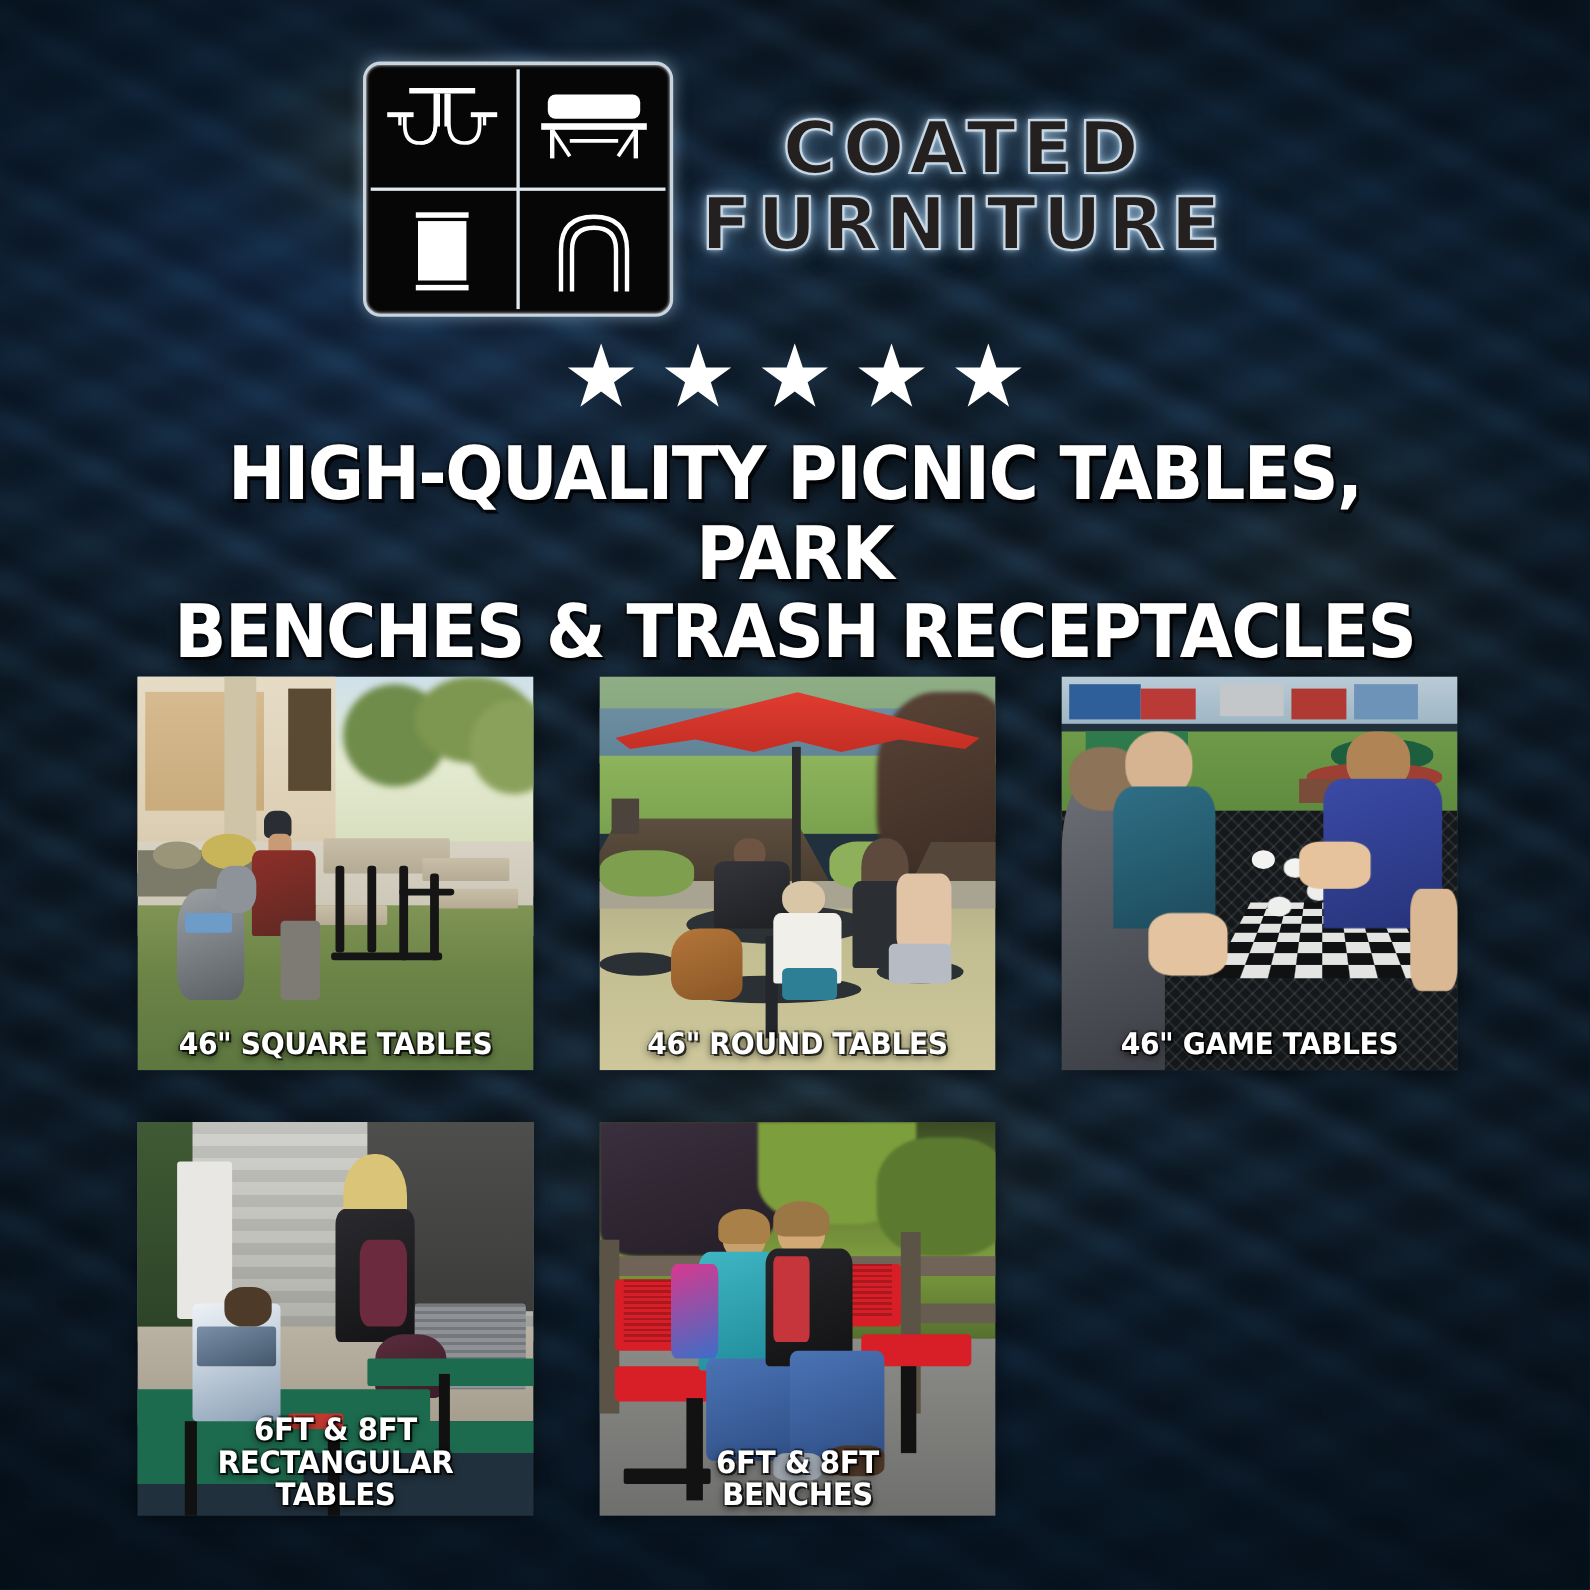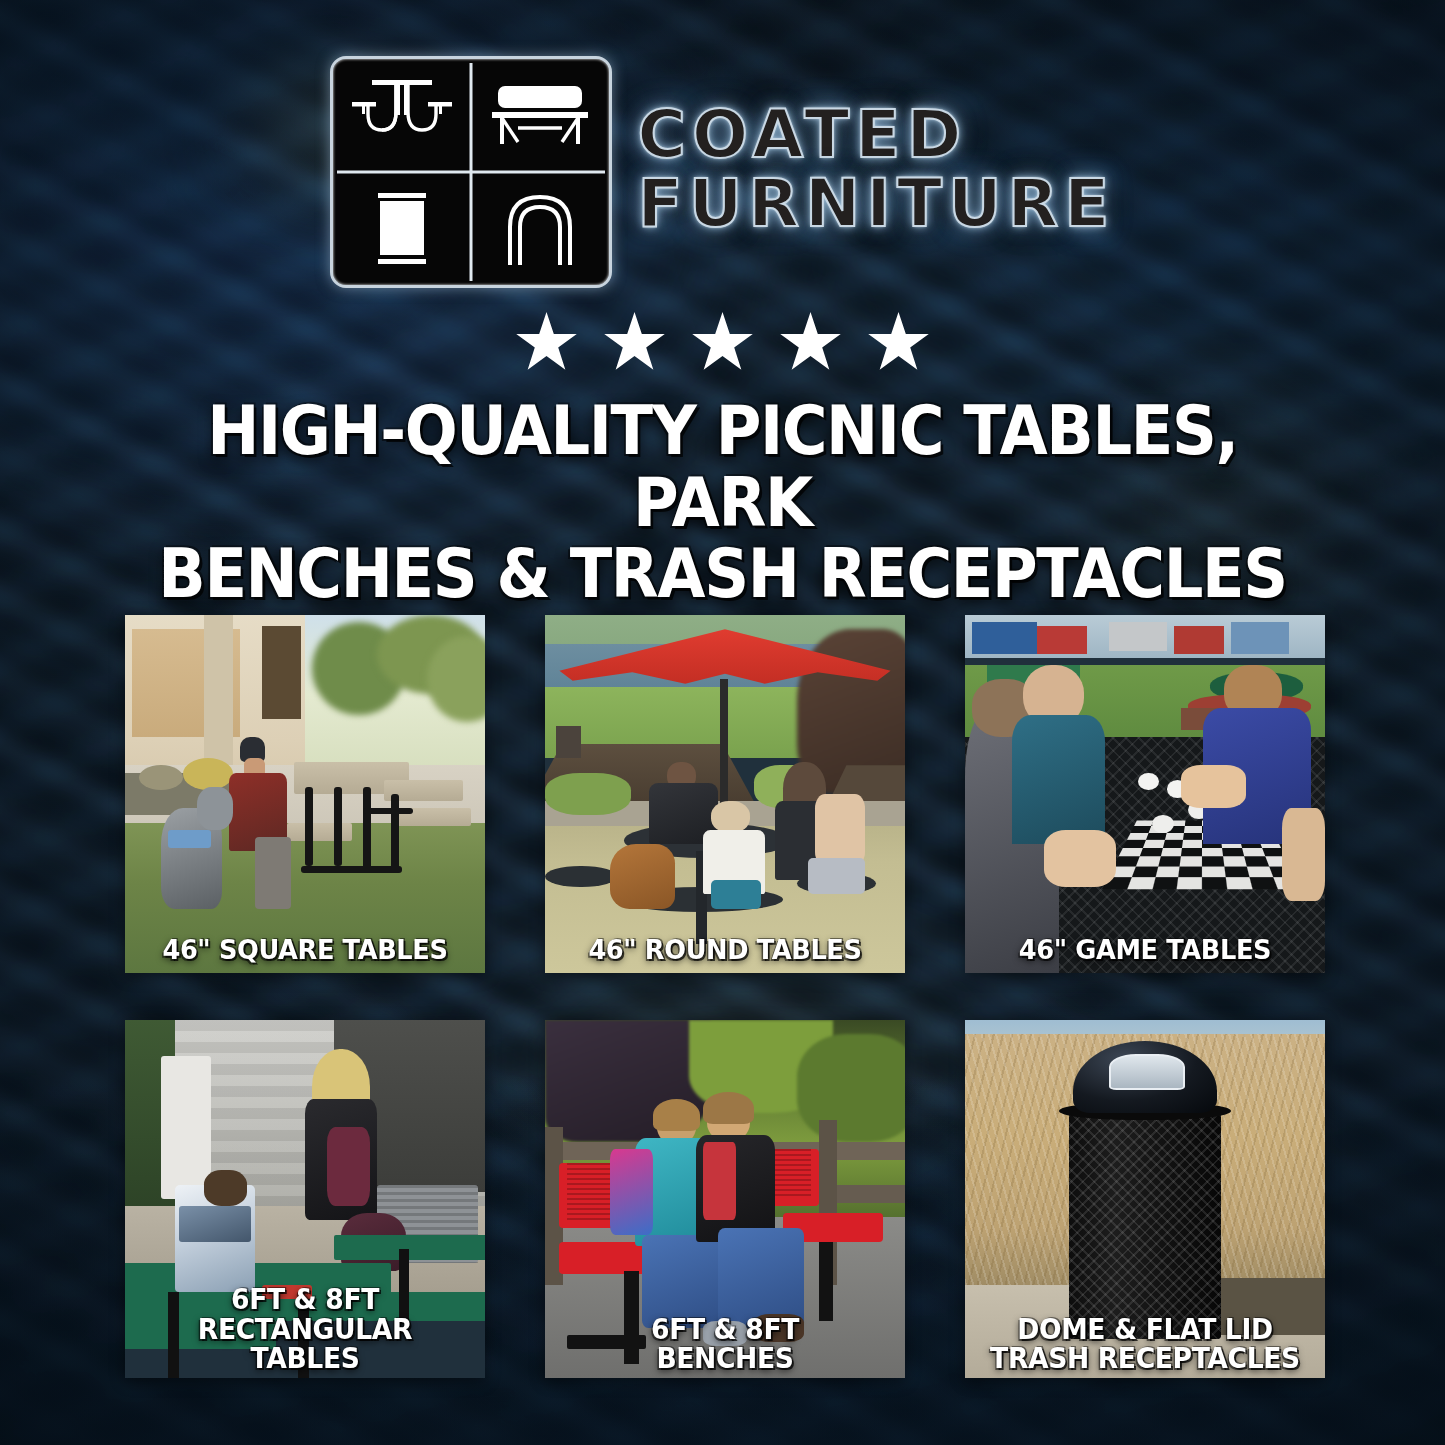--- a/index.html
+++ b/index.html
@@ -113,20 +113,21 @@
   .logo-cell { position:absolute; width:50%; height:50%; display:flex; align-items:center; justify-content:center; }
   .lc-tl { left:0; top:0; }
   .lc-tr { right:0; top:0; }
   .lc-bl { left:0; bottom:0; }
   .lc-br { right:0; bottom:0; }
 
   .logo-words {
     display:flex; flex-direction:column;
     gap:2px;
     padding-bottom:6px;
+    align-items:center;
   }
   .logo-words .lw {
     font-family:"DejaVu Sans", sans-serif;
     font-weight:700;
     font-size:66px;
     line-height:1.02;
     letter-spacing:6px;
     color:#23201f;
     -webkit-text-stroke:2px #c9d8e4;
     text-shadow:
@@ -635,36 +636,15 @@
         <div class="s5-kid" style="left:48%;top:58%;width:24%;height:28%;background:linear-gradient(160deg,#4a73b5,#2f4e85);border-radius:8%;"></div>
         <div class="rect" style="left:58%;top:82%;width:14%;height:8%;background:#4a3526;border-radius:30%;"></div>
         <div class="rect" style="left:44%;top:84%;width:12%;height:7%;background:#9aa2ab;border-radius:30%;"></div>
       </div>
       <div class="cap two-line">
         <span class="cl">6FT &amp; 8FT</span>
         <span class="cl">BENCHES</span>
       </div>
     </div>
 
-    <div class="card">
-      <div class="scene">
-        <div class="band s6-sky"></div>
-        <div class="band s6-grass"></div>
-        <div class="rect" style="left:0;top:4%;width:100%;height:70%;
-          background:repeating-linear-gradient(74deg, rgba(255,255,255,.16) 0 2px, transparent 2px 7px),
-                     repeating-linear-gradient(104deg, rgba(120,95,50,.22) 0 2px, transparent 2px 9px);"></div>
-        <div class="band s6-path"></div>
-        <div class="rect" style="left:52%;top:72%;width:52%;height:16%;background:#5a5344;transform:skewX(-22deg);"></div>
-        <div class="s6-can">
-          <div class="s6-canmesh"></div>
-        </div>
-        <div class="s6-rim"></div>
-        <div class="s6-dome"></div>
-        <div class="s6-slot"></div>
-      </div>
-      <div class="cap two-line">
-        <span class="cl">DOME &amp; FLAT LID</span>
-        <span class="cl">TRASH RECEPTACLES</span>
-      </div>
-    </div>
 
   </div>
 </div>
 
 </body></html>

